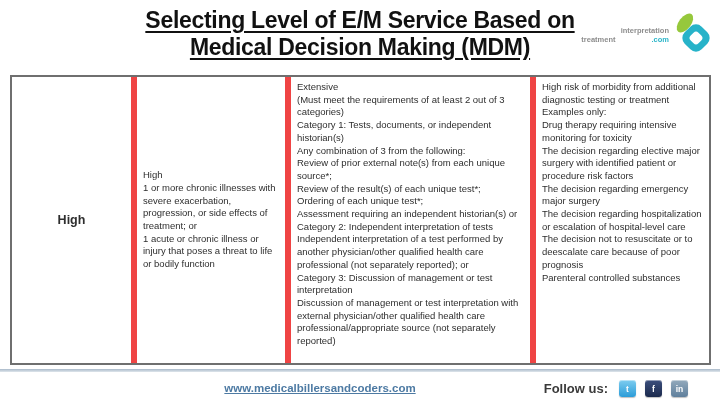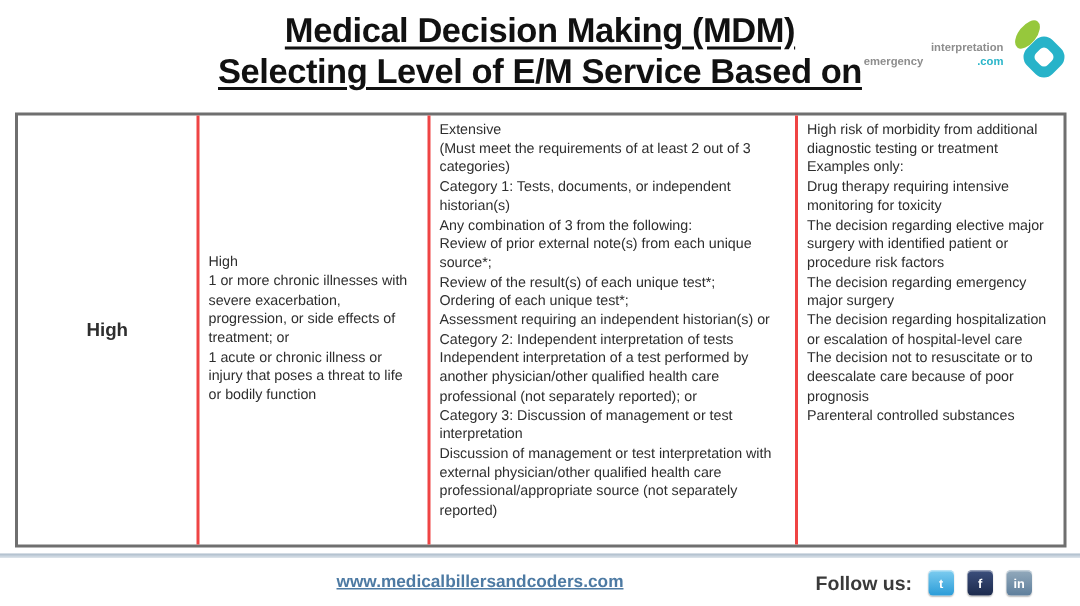--- a/index.html
+++ b/index.html
@@ -16,21 +16,21 @@
   
   .logo{position:absolute;top:10px;right:8px;display:flex;align-items:center;gap:3px;}
   .logo-text{text-align:right;font-size:7.5px;color:#8d8d8d;line-height:1.2;font-weight:bold;}
   .logo-text .dom{color:#2ab5c9;padding-left:36px;}
   
   .mdm-table{
     position:absolute;left:10px;top:75px;width:701px;height:290px;
     display:flex;border:2px solid #6f6f6f;box-sizing:border-box;background:#fff;
   }
   .cell{box-sizing:border-box;padding:4px 6px;font-size:9.5px;line-height:12.7px;color:#2e2e2e;}
-  .cell + .cell{border-left:2px solid #ef4444;}
+  .cell + .cell{border-left:6px solid #ef4444;}
   .cell-text{white-space:pre-line;}
   .cell-level{width:119px;display:flex;align-items:center;justify-content:center;}
   .cell-level .cell-text{font-weight:bold;font-size:12.5px;white-space:normal;}
   .cell-mdm{width:154px;display:flex;align-items:center;}
   .cell-data{width:245px;}
   .cell-risk{flex:1;}
   
   .footer-divider{position:absolute;left:0;top:369px;width:720px;height:3px;
     background:linear-gradient(#a9b9c9,#dfe6ec);}
   .footer{position:absolute;left:0;top:378px;width:698px;height:26px;}
@@ -48,28 +48,28 @@
   .social.twitter{background:linear-gradient(#7ecdf0,#2b9cd8);}
   .social.facebook{background:linear-gradient(#3c4f7d,#1c2a4d);}
   .social.linkedin{background:linear-gradient(#93aabc,#5f7f9c);}
 </style>
 </head>
 <body>
 
 <div class="slide">
 
   <div class="title">
+    <span class="tline">Selecting Level of E/M Service Based on</span>
     <span class="tline">Medical Decision Making (MDM)</span>
-    <span class="tline">Selecting Level of E/M Service Based on</span>
   </div>
 
   <div class="logo">
     <div class="logo-text">
       <div>interpretation</div>
-      <div><span>emergency</span><span class="dom">.com</span></div>
+      <div><span>treatment</span><span class="dom">.com</span></div>
     </div>
     <span>
       <svg width="40" height="46" viewBox="0 0 40 46">
         <ellipse cx="13" cy="13" rx="6" ry="11" transform="rotate(38 13 13)" fill="#96c83c"></ellipse>
         <g transform="rotate(45 24 28)">
           <rect x="12" y="16" width="24" height="24" rx="8" fill="#27b3c9"></rect>
           <rect x="18.5" y="22.5" width="11" height="11" rx="3.5" fill="#ffffff"></rect>
         </g>
       </svg>
     </span>

